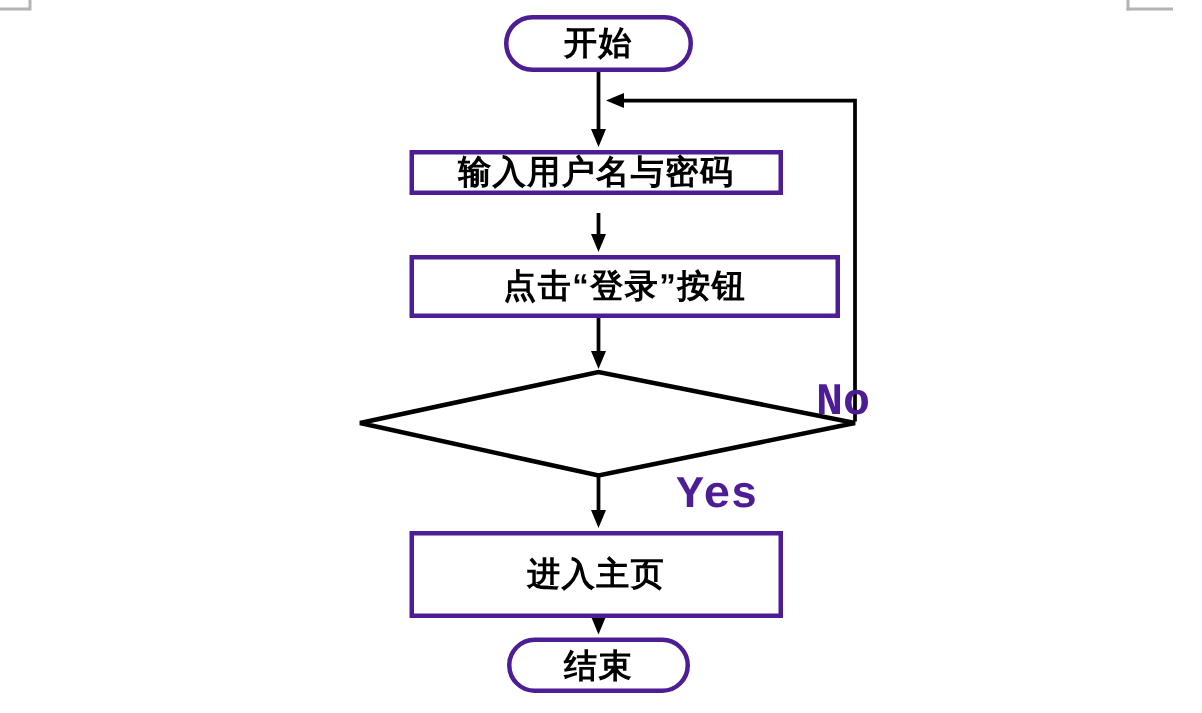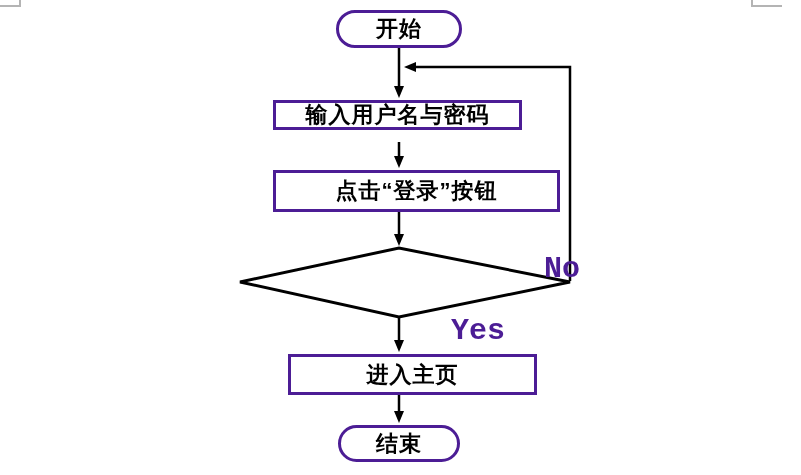--- a/index.html
+++ b/index.html
@@ -94,21 +94,21 @@
 
   <div class="node" style="left:273px; top:100px; width:249px; height:30px;">
     <span>输入用户名与密码</span>
   </div>
 
   <div class="node" style="left:273px; top:170px; width:287px; height:42px;">
     <span>点击“登录”按钮</span>
   </div>
 
 
-  <div class="node" style="left:273px; top:354px; width:249px; height:41px;margin-left:15px;">
+  <div class="node" style="left:273px; top:354px; width:249px; height:58px;">
     <span>进入主页</span>
   </div>
 
   <div class="node terminator" style="left:338px; top:425px; width:122px; height:37px;">
     <span>结束</span>
   </div>
 
   <div class="edge-label" style="left:404px; top:319px;margin-left:47px;">Yes</div>
   <div class="edge-label" style="left:544px; top:257px;">No</div>
 

